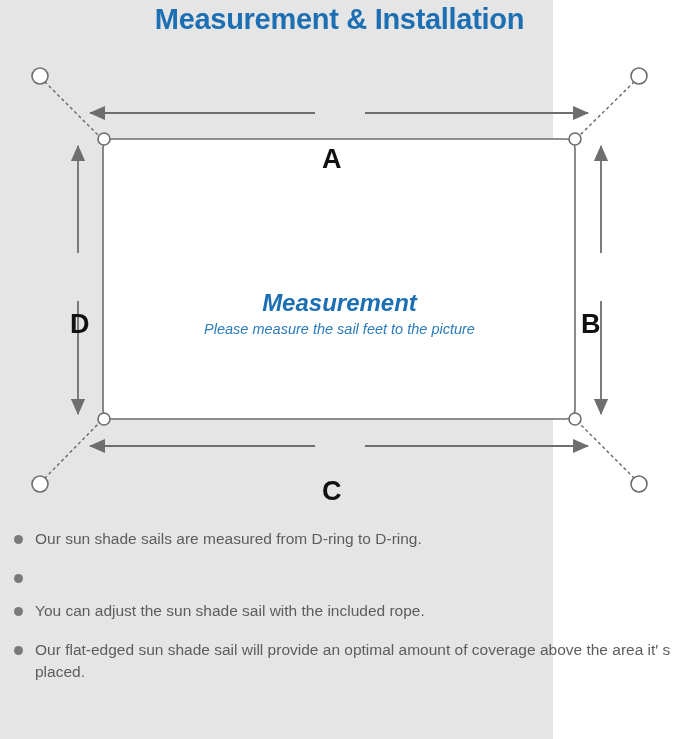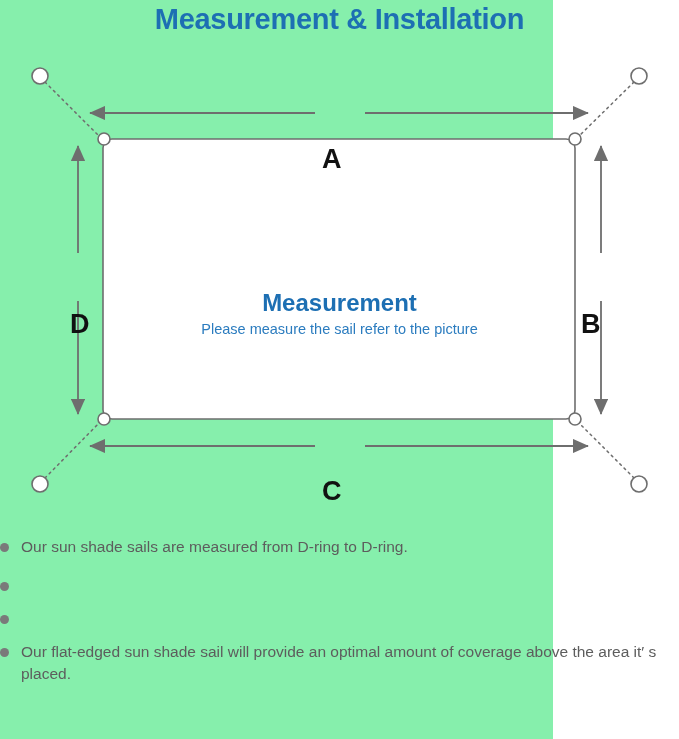--- a/index.html
+++ b/index.html
@@ -11,21 +11,21 @@
     width: 679px;
     height: 739px;
     font-family: "Liberation Sans", sans-serif;
     overflow: hidden;
     position: relative;
   }
   #page {
     position: relative;
     width: 553px;
     height: 739px;
-    background: #86efac;
+    background: #e5e5e5;
   }
   #title {
     position: absolute;
     top: 0px;
     left: 0;
     width: 679px;
     text-align: center;
     font-size: 29px;
     font-weight: bold;
     color: #1d6fb3;
@@ -40,20 +40,21 @@
     width: 679px;
     height: 470px;
   }
   #center-label {
     position: absolute;
     left: 0;
     top: 240px;
     width: 679px;
     text-align: center;
     pointer-events: none;
+    font-style: italic;
   }
   #center-title {
     font-size: 24px;
     font-weight: bold;
     color: #1d6fb3;
     line-height: 30px;
   }
   #center-sub {
     font-size: 14.5px;
     color: #2b7cbf;
@@ -75,21 +76,22 @@
   #notes {
     position: absolute;
     left: 0;
     top: 524px;
     width: 679px;
   }
   .note {
     position: relative;
     display: flex;
     align-items: flex-start;
-    margin: 12px 0 17px 0;
+    margin: 4px 0 17px 0;
+    padding-left: 14px;
   }
   .note-bullet {
     flex: 0 0 auto;
     width: 9px;
     height: 9px;
     border-radius: 50%;
     background: #7a7a7a;
     margin-top: 7px;
     margin-right: 12px;
   }
@@ -147,34 +149,35 @@
 
     
     <div class="dim-letter" id="letter-A">A</div>
     <div class="dim-letter" id="letter-B">B</div>
     <div class="dim-letter" id="letter-C">C</div>
     <div class="dim-letter" id="letter-D">D</div>
 
     
     <div id="center-label">
       <div id="center-title">Measurement</div>
-      <div id="center-sub">Please measure the sail refer to the picture</div>
+      <div id="center-sub">Please measure the sail feet to the picture</div>
     </div>
   </div>
 
   <div id="notes">
     <div class="note">
       <span class="note-bullet"></span>
       <span class="note-text">Our sun shade sails are measured from D-ring to D-ring.</span>
     </div>
     <div class="note">
       <span class="note-bullet"></span>
     </div>
     <div class="note">
       <span class="note-bullet"></span>
+      <span class="note-text">You can adjust the sun shade sail with the included rope.</span>
     </div>
     <div class="note">
       <span class="note-bullet"></span>
       <span class="note-text">Our flat-edged sun shade sail will provide an optimal amount of coverage above the area it′ s placed.</span>
     </div>
   </div>
 
 </div>
 
 </body></html>

